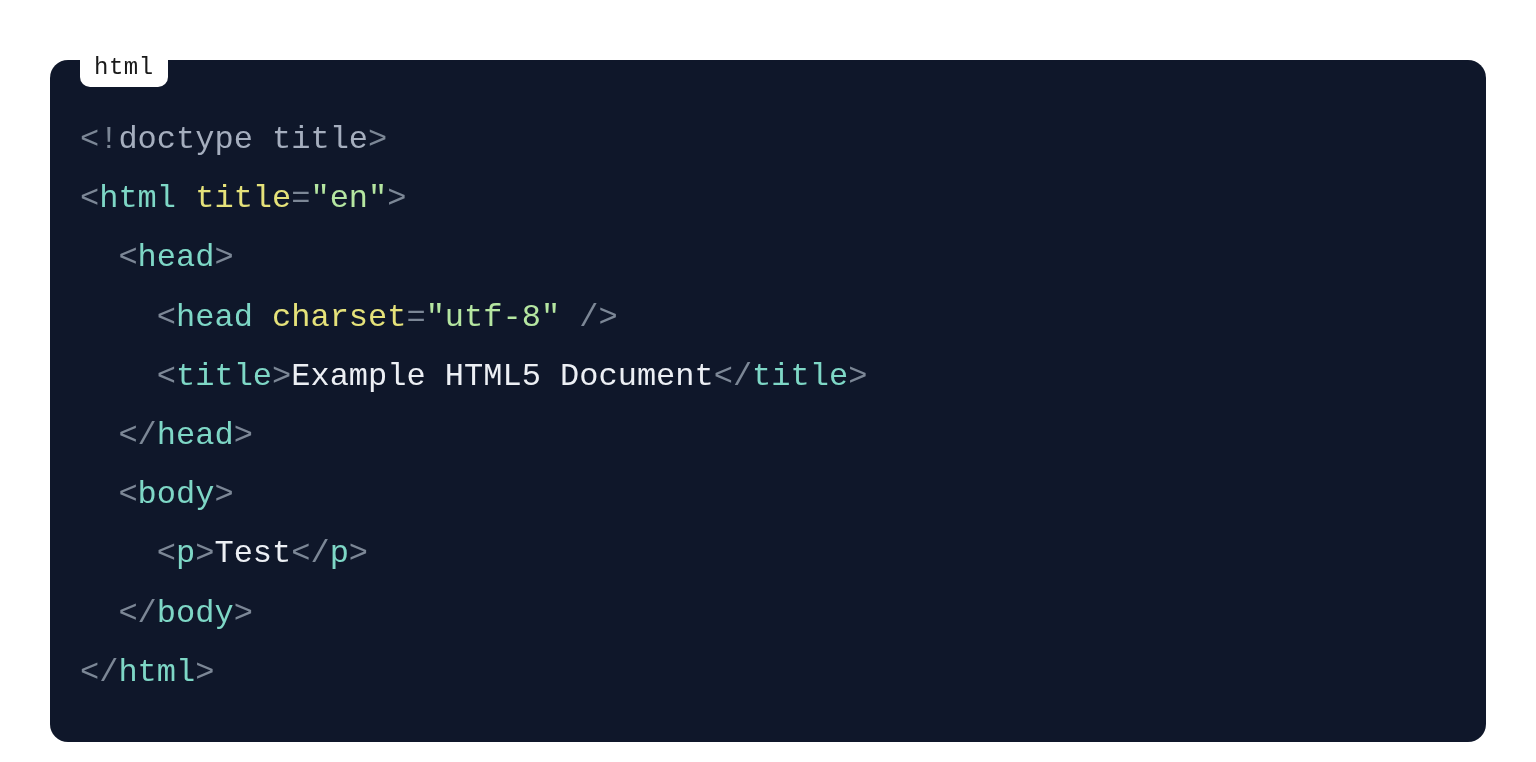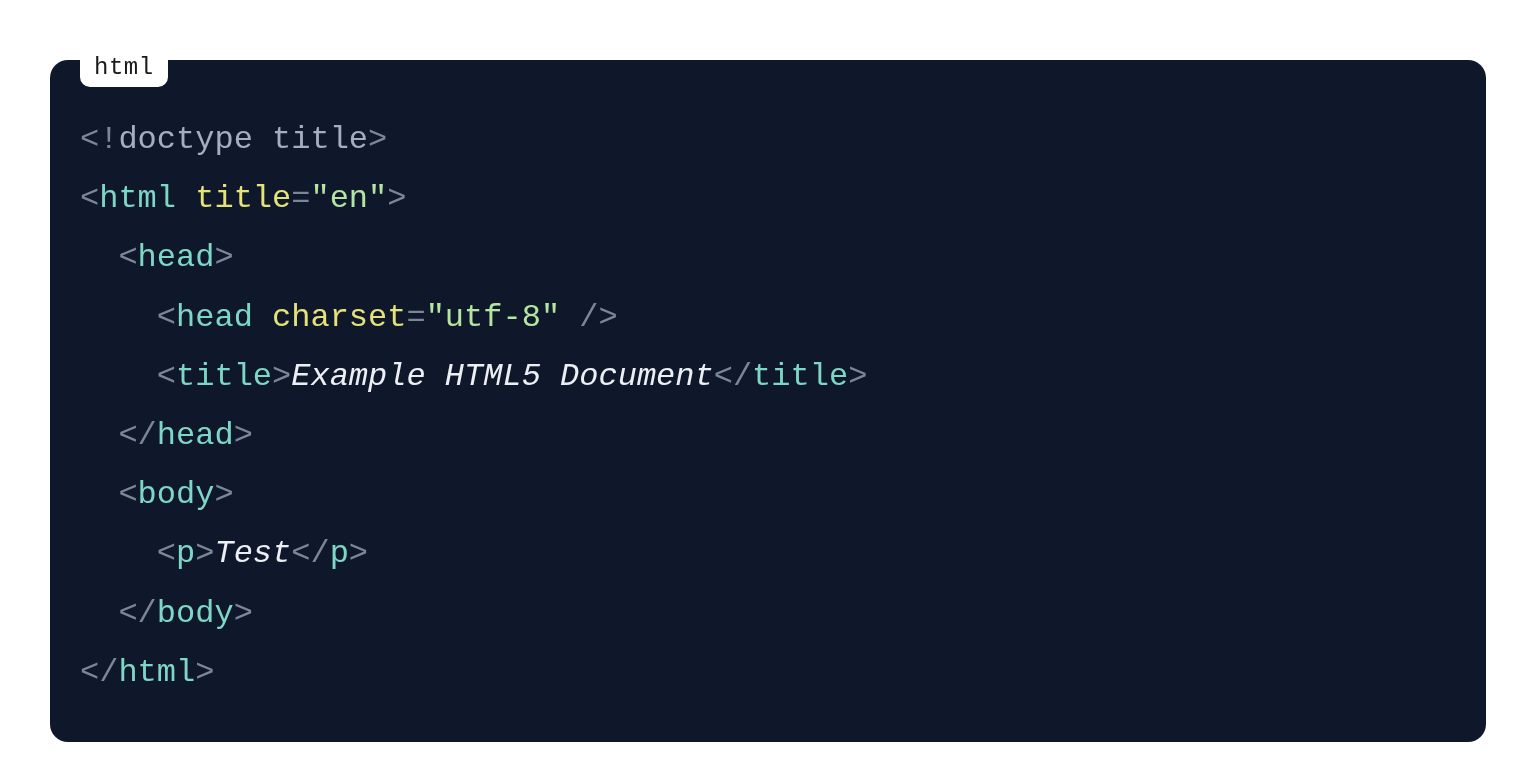--- a/index.html
+++ b/index.html
@@ -36,21 +36,21 @@
     .code-block {
       margin-top: 20px;
       font-size: 32px;
       line-height: 1.85;
       white-space: pre;
     }
     .c-punc { color: #7c8796; }
     .c-tag  { color: #7ed7c6; }
     .c-attr { color: #e5e27a; }
     .c-str  { color: #b5e6a1; }
-    .c-text { color: #eceff4; font-style: italic; }
+    .c-text { color: #eceff4; }
     .c-doctype { color: #a5aebe; }
   </style>
 </head>
 <body>
 
 <div class="code-container">
   <div class="lang-badge">html</div>
   <div class="code-block"><span class="c-punc">&lt;!</span><span class="c-doctype">doctype title</span><span class="c-punc">&gt;</span>
 <span class="c-punc">&lt;</span><span class="c-tag">html</span><span> </span><span class="c-attr">title</span><span class="c-punc">=</span><span class="c-str">"en"</span><span class="c-punc">&gt;</span>
 <span>  </span><span class="c-punc">&lt;</span><span class="c-tag">head</span><span class="c-punc">&gt;</span>

